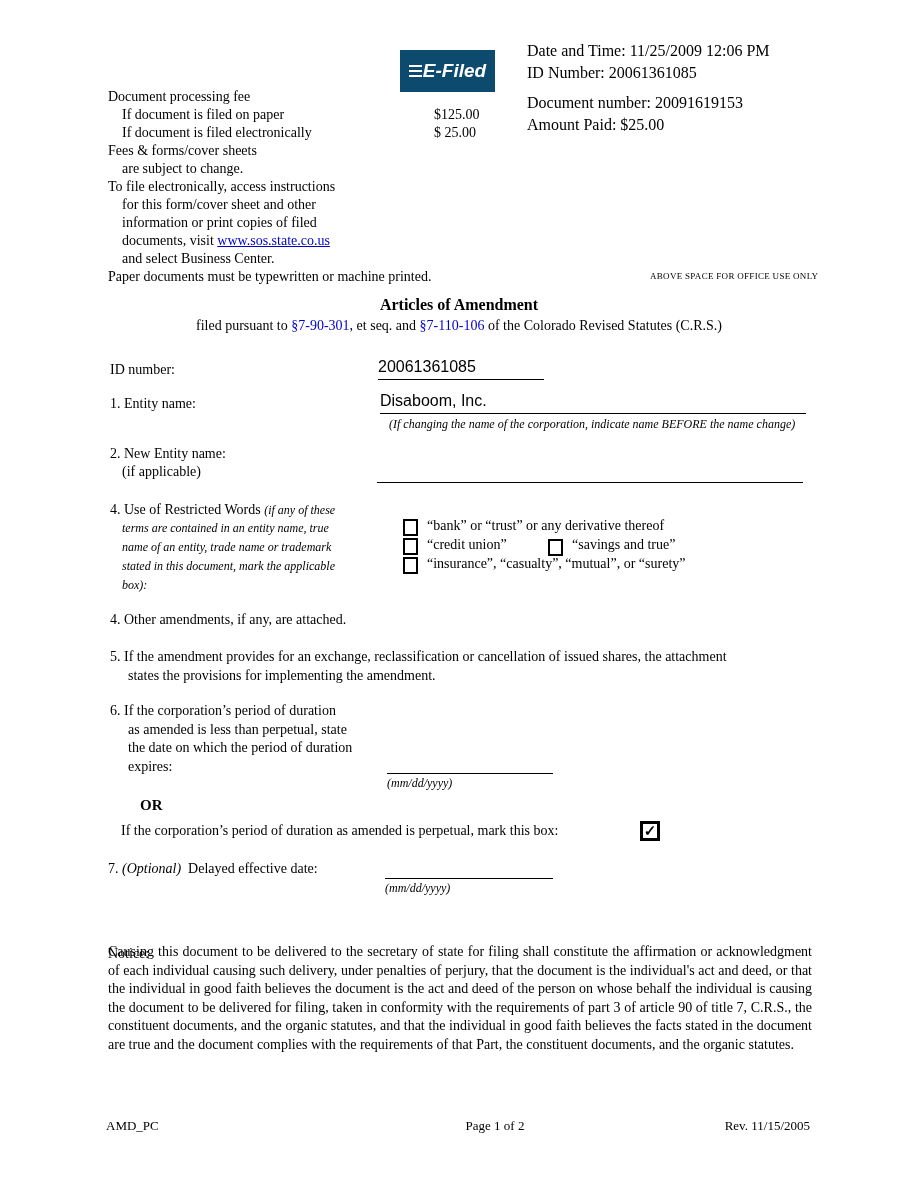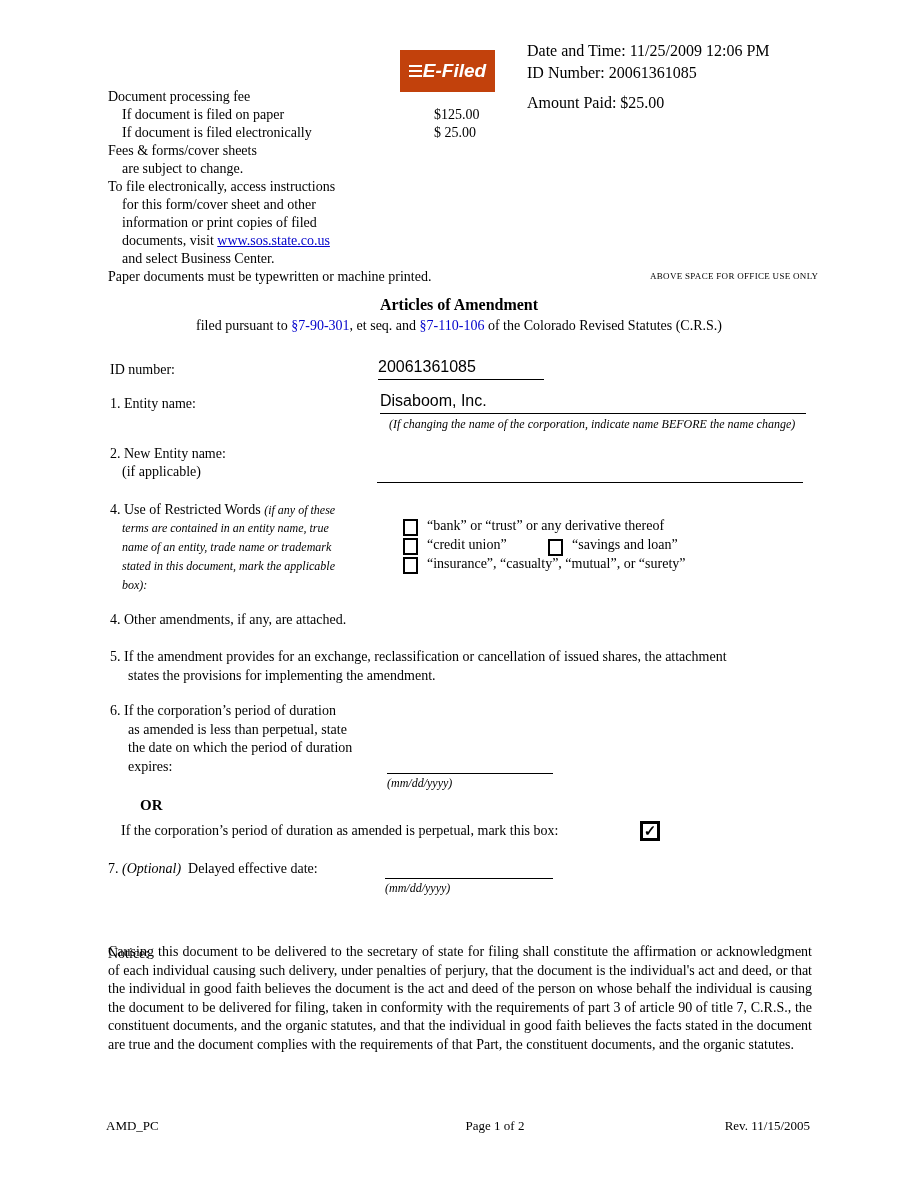--- a/index.html
+++ b/index.html
@@ -5,21 +5,21 @@
   html,body{margin:0;padding:0;background:#ffffff;}
   .page{
     position:relative;width:918px;height:1188px;background:#fff;color:#000;
     font-family:"Liberation Serif","DejaVu Serif",serif;font-size:14px;overflow:hidden;
   }
   .abs{position:absolute;}
   .fee-block{left:108px;top:88px;width:340px;line-height:18px;}
   .ind{padding-left:14px;}
   .amount{left:434px;width:70px;line-height:18px;}
   .stamp{
-    left:400px;top:50px;width:95px;height:42px;background:#c2410c;color:#fff;
+    left:400px;top:50px;width:95px;height:42px;background:#0c4a6e;color:#fff;
     display:flex;align-items:center;justify-content:center;
   }
   .stamp .stripes{
     width:13px;height:13px;margin-right:1px;
     background:repeating-linear-gradient(to bottom,#fff 0 2px,transparent 2px 5px);
   }
   .stamp .stamp-text{
     font-family:"Liberation Sans","DejaVu Sans",sans-serif;
     font-style:italic;font-weight:bold;font-size:19px;letter-spacing:0px;
   }
@@ -70,20 +70,21 @@
 
   <div class="abs stamp">
     <span class="stripes"></span>
     <span class="stamp-text">E-Filed</span>
   </div>
 
   <div class="abs rcpt">
     <div>Date and Time: 11/25/2009 12:06 PM</div>
     <div>ID Number: 20061361085</div>
     <div class="gap"></div>
+    <div>Document number: 20091619153</div>
     <div>Amount Paid: $25.00</div>
   </div>
 
   <div class="abs office-use">ABOVE SPACE FOR OFFICE USE ONLY</div>
 
   <div class="abs title">Articles of Amendment</div>
   <div class="abs subtitle">
     <span>filed pursuant to </span><a class="doclink">§7-90-301</a><span>, et seq. and </span><a class="doclink">§7-110-106</a><span> of the Colorado Revised Statutes (C.R.S.)</span>
   </div>
 
@@ -104,21 +105,21 @@
   <div class="abs small-it" style="left:122px;top:521px;">terms are contained in an entity name, true</div>
   <div class="abs small-it" style="left:122px;top:540px;">name of an entity, trade name or trademark</div>
   <div class="abs small-it" style="left:122px;top:559px;">stated in this document, mark the applicable</div>
   <div class="abs small-it" style="left:122px;top:578px;">box):</div>
 
   <span class="abs cb" style="left:403px;top:519px;"></span>
   <div class="abs" style="left:427px;top:518px;">“bank” or “trust” or any derivative thereof</div>
   <span class="abs cb" style="left:403px;top:538px;"></span>
   <div class="abs" style="left:427px;top:537px;">“credit union”</div>
   <span class="abs cb" style="left:548px;top:539px;"></span>
-  <div class="abs" style="left:572px;top:537px;">“savings and loan”</div>
+  <div class="abs" style="left:572px;top:537px;">“savings and true”</div>
   <span class="abs cb" style="left:403px;top:557px;"></span>
   <div class="abs" style="left:427px;top:556px;">“insurance”, “casualty”, “mutual”, or “surety”</div>
 
   <div class="abs" style="left:110px;top:612px;">4. Other amendments, if any, are attached.</div>
 
   <div class="abs" style="left:110px;top:649px;width:710px;">5. If the amendment provides for an exchange, reclassification or cancellation of issued shares, the attachment</div>
   <div class="abs" style="left:128px;top:668px;">states the provisions for implementing the amendment.</div>
 
   <div class="abs" style="left:110px;top:703px;">6. If the corporation’s period of duration</div>
   <div class="abs" style="left:128px;top:722px;">as amended is less than perpetual, state</div>

